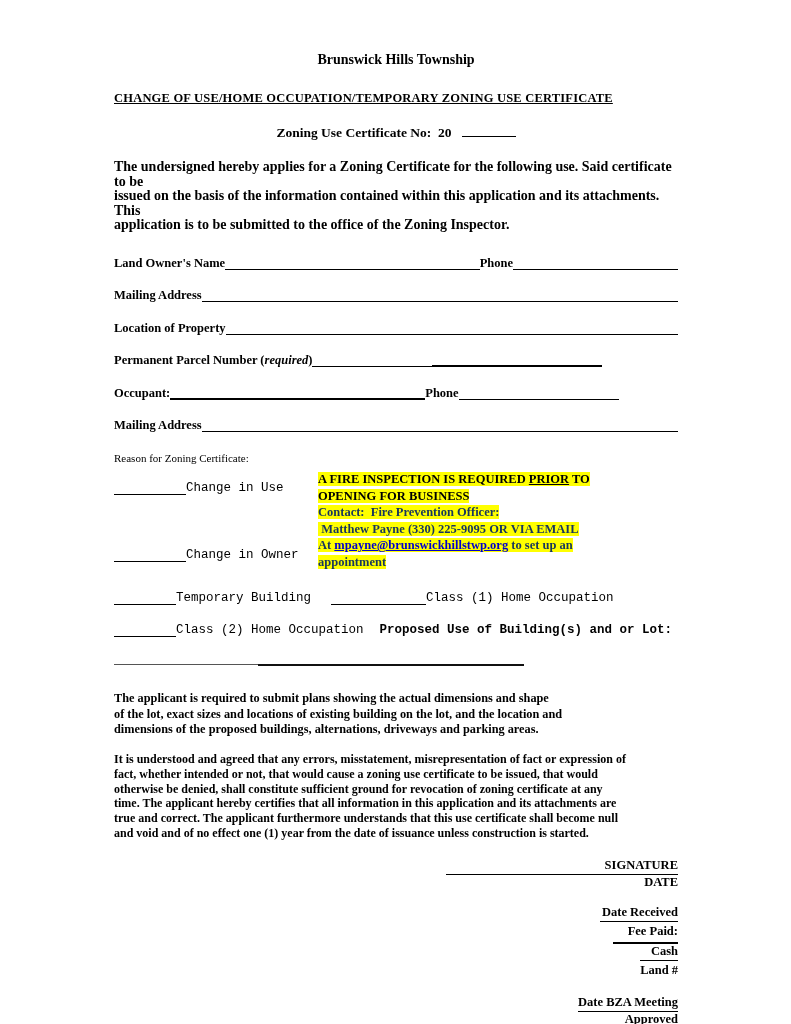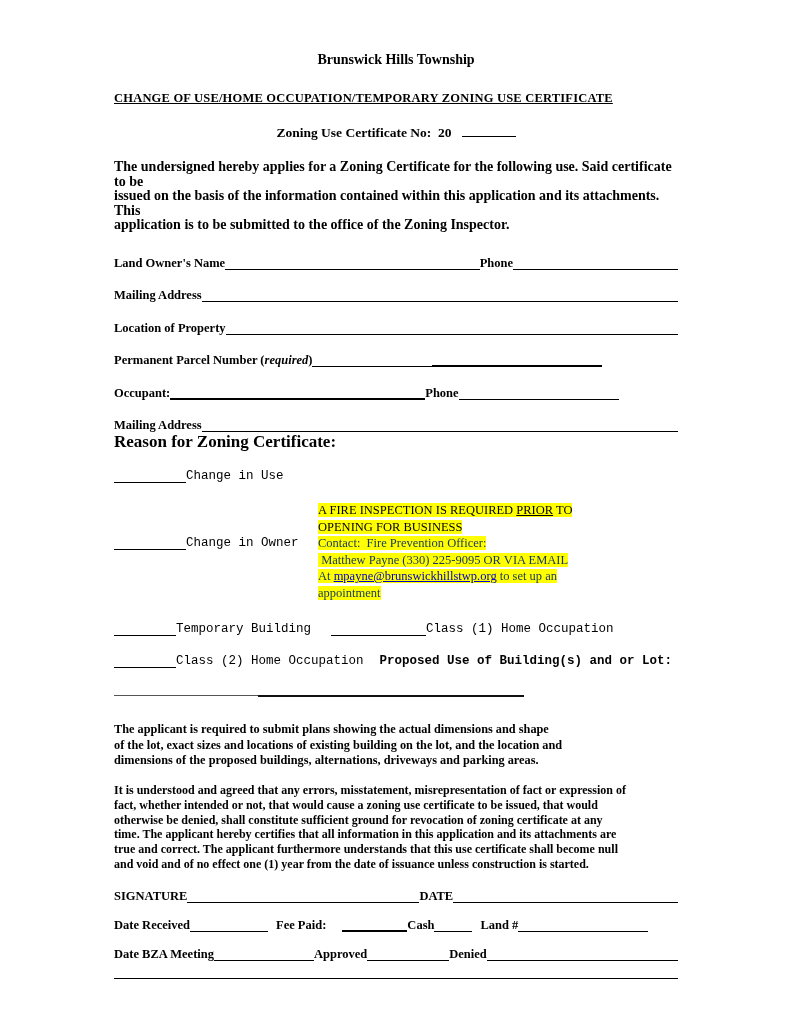--- a/index.html
+++ b/index.html
@@ -60,48 +60,47 @@
     margin-top: 18.5px;
     white-space: pre;
   }
   .row.light { font-weight: normal; font-family: Liberation Mono, monospace; }
   .ln { border-bottom: 1.1px solid #000; height: 2px; }
   .ln.flex { flex: 1; }
   .ln.thick { border-bottom: 2.2px solid #000; }
   .gap { height: 2px; }
 
   
-  .reason-heading { font-weight: bold; font-size: 17px; }
+  .reason-heading { margin-top: 20px; font-weight: normal; font-size: 11px; }
   .reason-wrap { display: flex; margin-top: 7px; }
   .reason-left { width: 204px; flex: none; }
   .reason-left .row { margin-top: 0; }
   .reason-left .row.second { margin-top: 53px; }
   .fire-block {
     flex: 1;
-    font-weight: normal;
+    font-weight: bold;
     font-size: 12.5px;
     line-height: 16.4px;
-    margin-top: 43px;
   }
   .fire-line { white-space: pre; }
   .fire-line .hl { background: #ffff00; }
   .navy { color: #17365d; }
   .near-black { color: #000000; }
   .prior-underline { text-decoration: underline; }
   .email-link { color: #0000cc; text-decoration: underline; }
 
   .blank-line-row { margin-top: 27px; display: flex; }
   .blank-line-row .ln { height: 0; }
   .blank-line-row .thin-seg { width: 144px; border-bottom: 1.2px solid #555; }
   .blank-line-row .thick-seg { width: 266px; border-bottom: 2.6px solid #111; }
 
   .plans { margin-top: 25px; font-size: 12.3px; line-height: 15.2px; }
   .agreement { margin-top: 15px; font-size: 12px; line-height: 14.8px; }
 
-  .office-rows .row { margin-top: 15px; }
+  .office-rows .row { margin-top: 15px; flex-direction: column; }
   .w78  { width: 78px;  flex: none; }
   .w100 { width: 100px; flex: none; }
   .w160 { width: 160px; flex: none; }
   .w165 { width: 165px; flex: none; }
   .w170 { width: 170px; flex: none; }
   .w120 { width: 120px; flex: none; }
   .w232 { width: 232px; flex: none; }
   .w255 { width: 255px; flex: none; }
   .w38  { width: 38px;  flex: none; }
   .w65  { width: 65px;  flex: none; }

